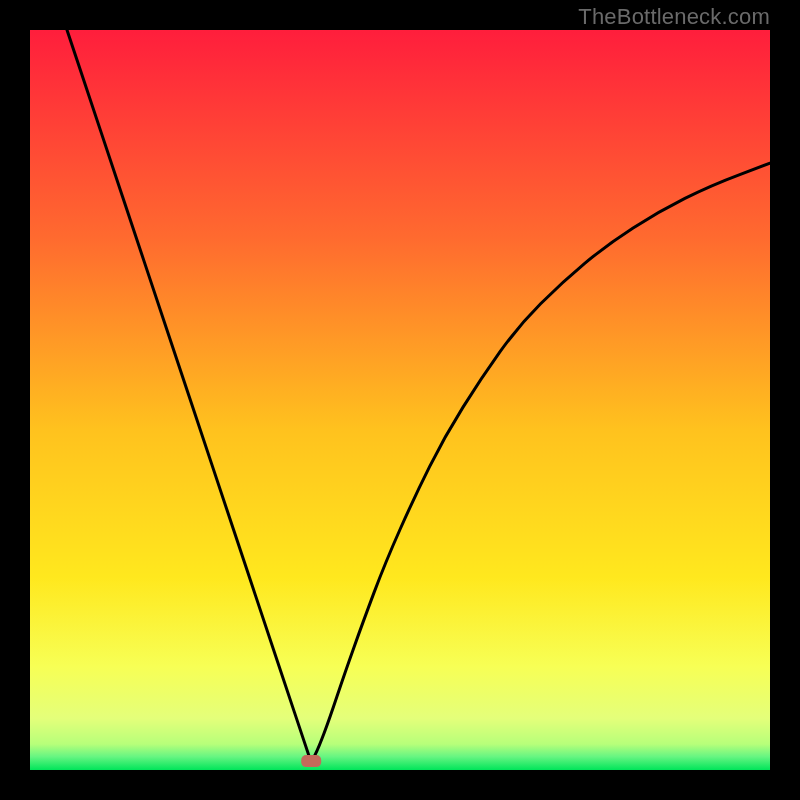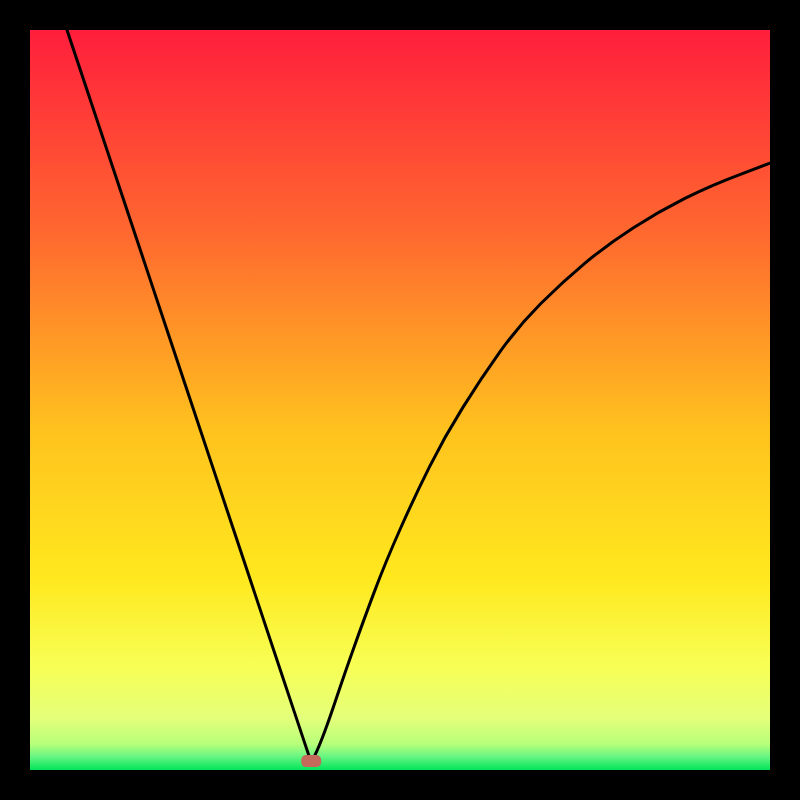--- a/index.html
+++ b/index.html
@@ -26,20 +26,21 @@
     font-size: 22px;
     font-weight: 500;
     color: #6a6a6a;
     letter-spacing: 0.2px;
   }
 </style>
 </head>
 <body>
 
 <div class="frame">
+  <div class="watermark">TheBottleneck.com</div>
   <div class="plot">
     <svg id="chart-svg" width="740" height="740" viewBox="0 0 740 740" preserveAspectRatio="none">
       <defs>
         <linearGradient id="bg-grad" x1="0" y1="0" x2="0" y2="1">
           <stop id="g0" offset="0%" stop-color="#ff1e3c"></stop>
           <stop id="g1" offset="28%" stop-color="#ff6a2f"></stop>
           <stop id="g2" offset="54%" stop-color="#ffc21e"></stop>
           <stop id="g3" offset="74%" stop-color="#ffe81e"></stop>
           <stop id="g4" offset="86%" stop-color="#f7ff55"></stop>
           <stop id="g5" offset="93%" stop-color="#e4ff7a"></stop>

